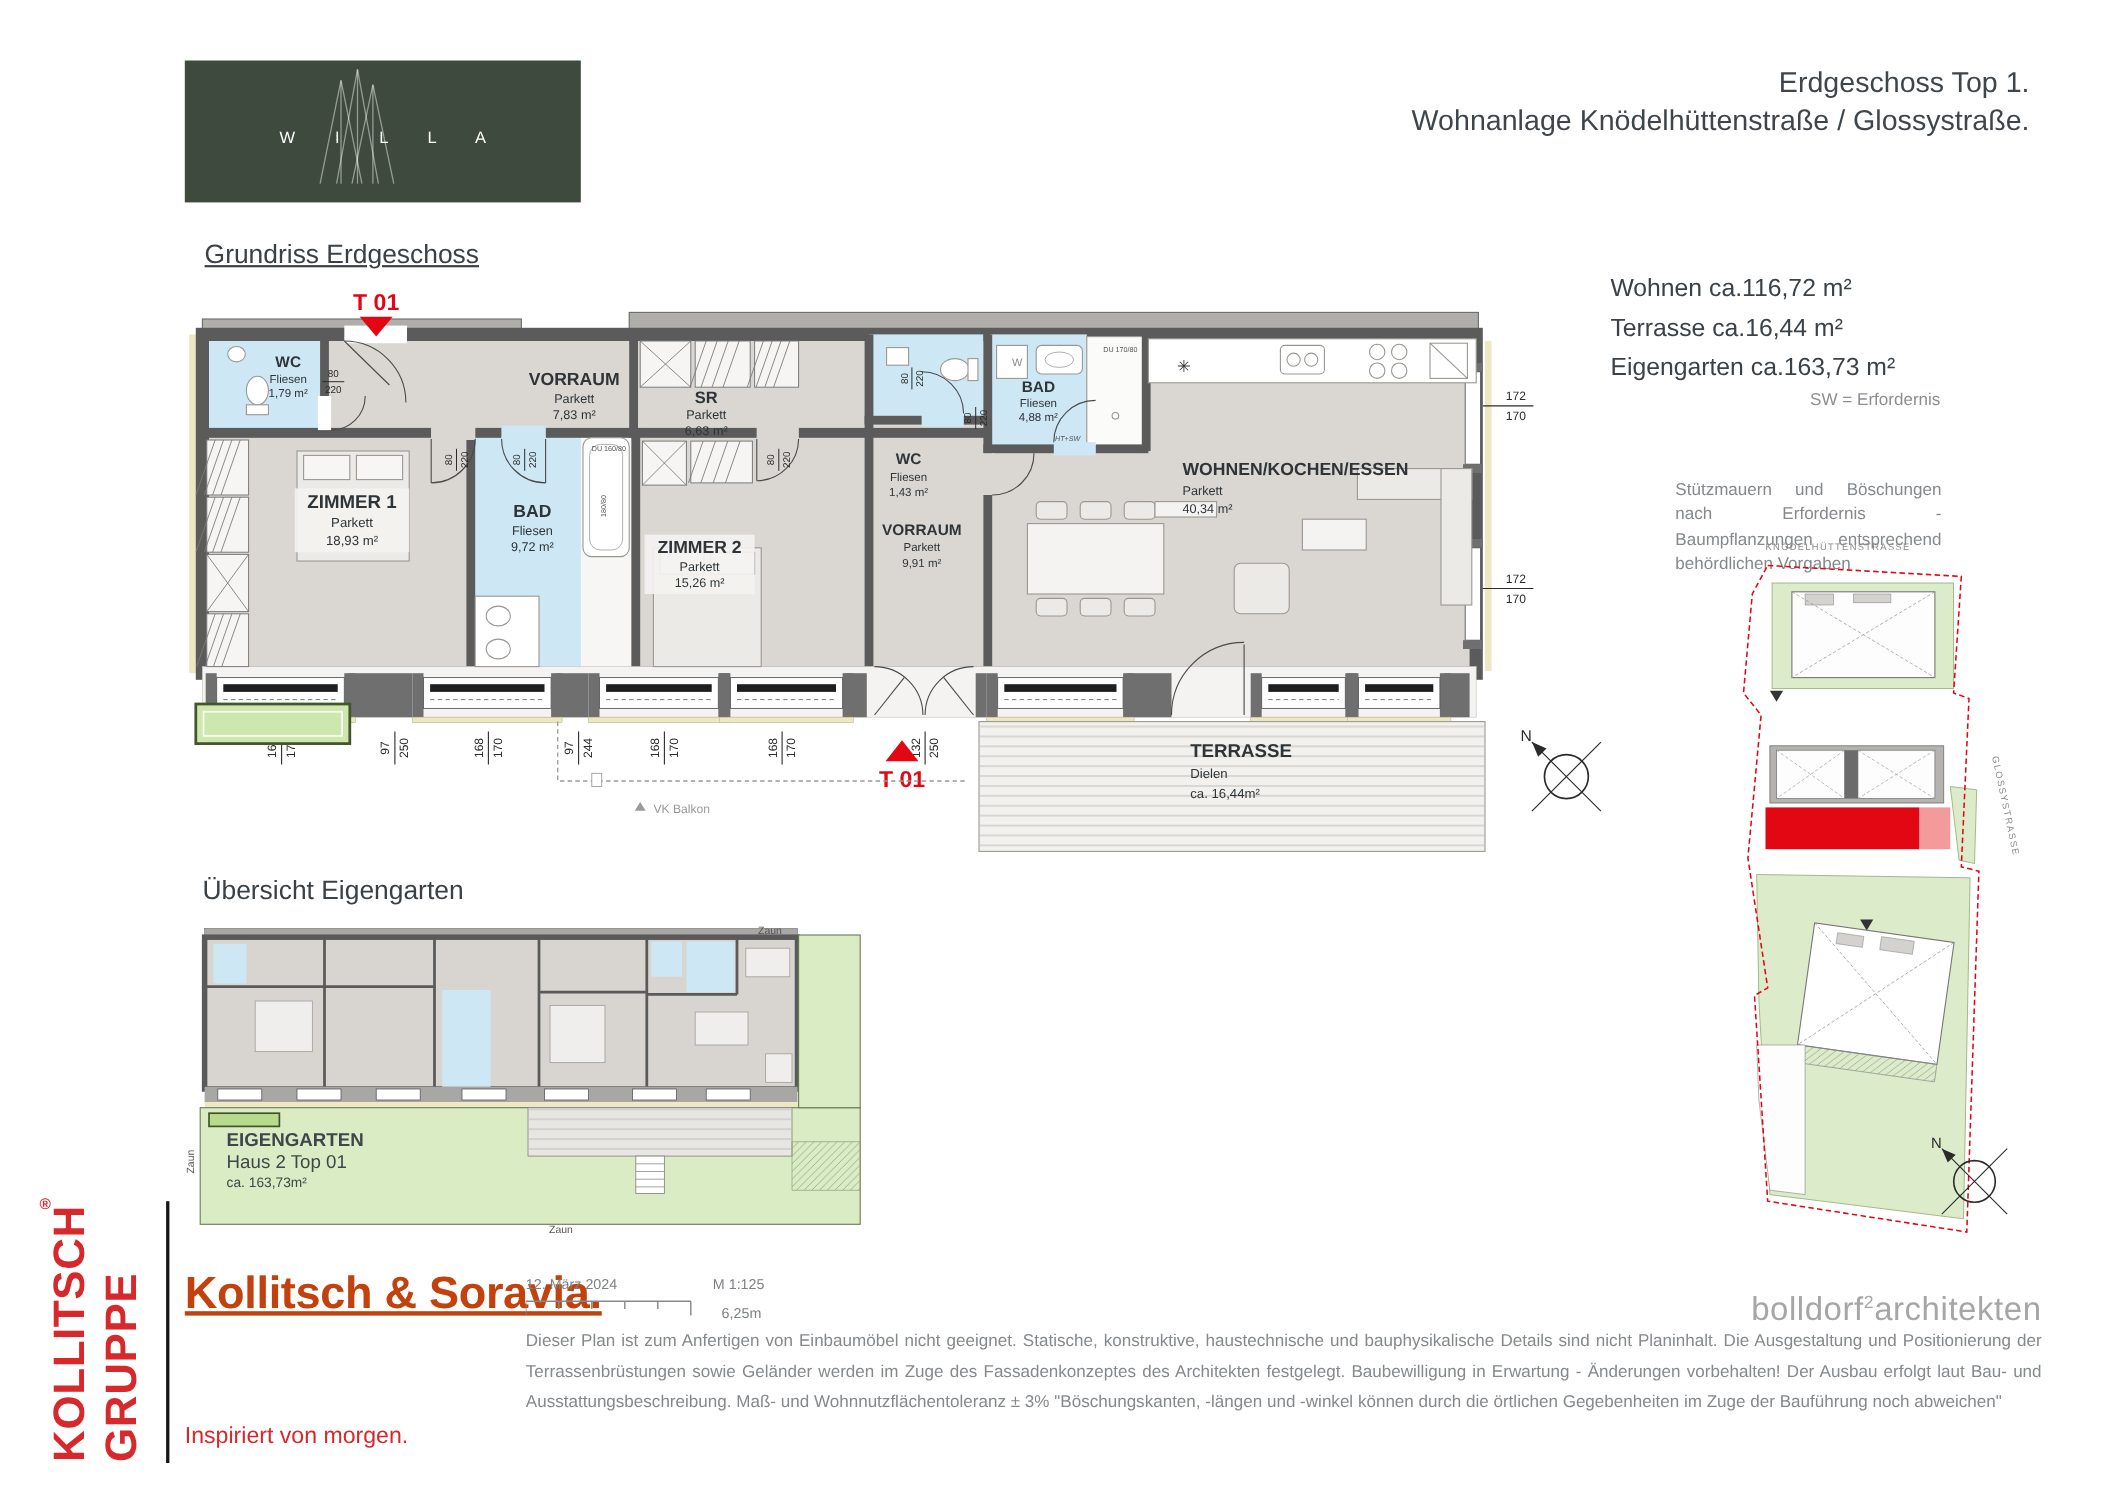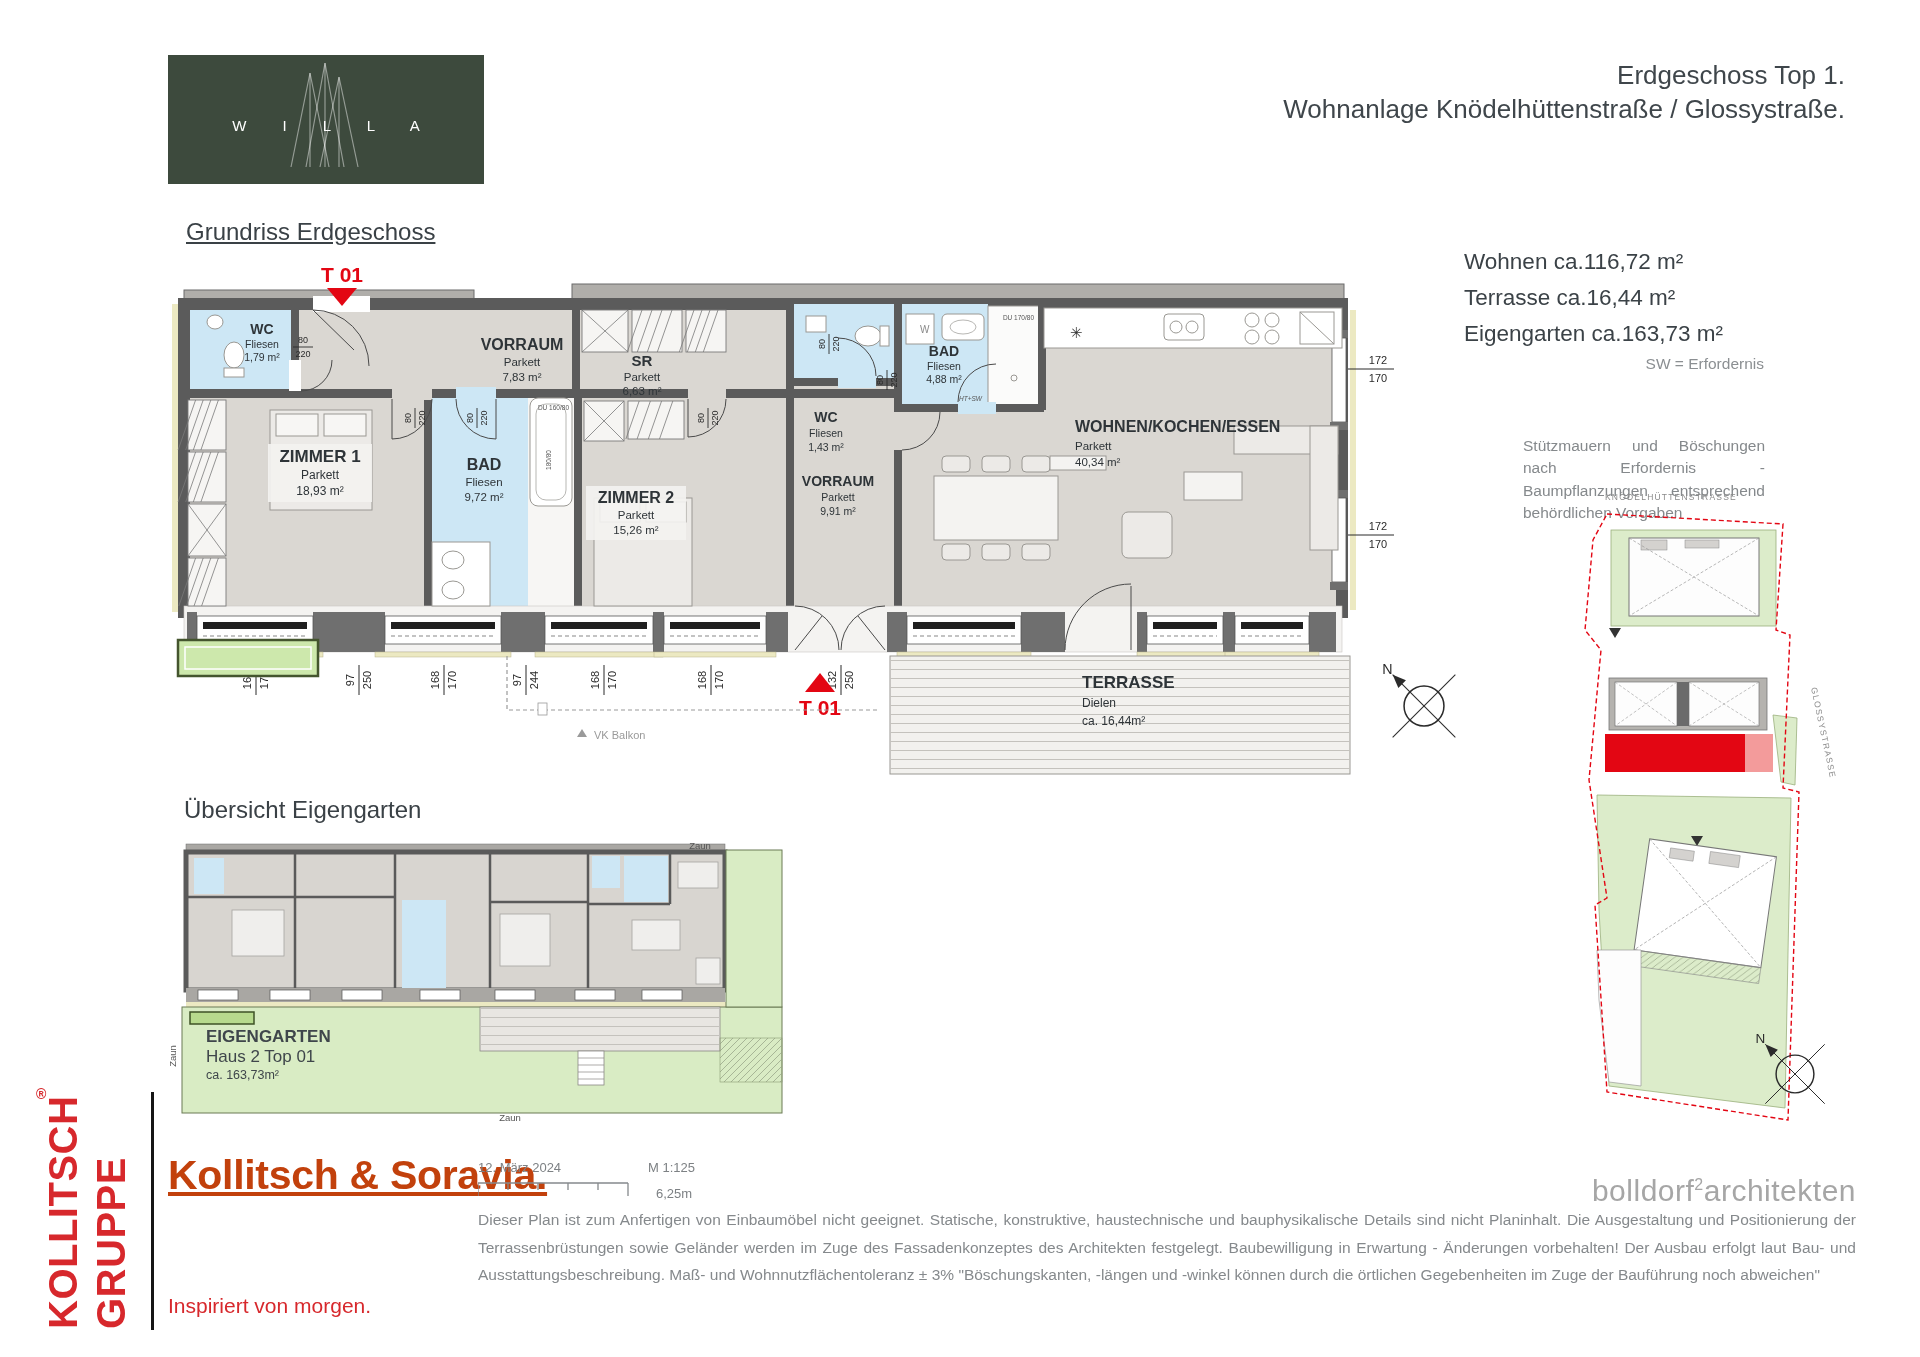--- a/index.html
+++ b/index.html
@@ -1,20 +1,20 @@
 <!DOCTYPE html>
 <html><head>
 <meta charset="utf-8">
 <style>
   html,body{margin:0;padding:0;background:#fff;}
   .page{position:relative;width:1920px;height:1357px;background:#fff;overflow:hidden;
         font-family:"Liberation Sans",sans-serif;color:#3f464b;}
   .abs{position:absolute;}
   
-  .logo-box{left:168px;top:55px;width:316px;height:129px;background:#3d4a3d;}
+  .logo-box{left:168px;top:55px;width:360px;height:129px;background:#3d4a3d;}
   .logo-letters{position:absolute;left:0;right:0;top:62px;text-align:center;color:#fff;
         font-size:15px;letter-spacing:16px;text-indent:16px;}
   
   .header{right:75px;top:58px;text-align:right;}
   .header h1{margin:0 0 6px 0;font-size:36px;font-weight:700;color:#474f54;letter-spacing:.3px;}
   .header .h-sub{font-size:26px;line-height:34px;color:#3f464b;}
   .section-title{font-size:24px;color:#3a4146;}
   
   .areas{right:156px;top:244px;width:300px;font-size:22.5px;color:#3b4247;}
   .area-row{display:flex;justify-content:flex-start;line-height:36px;}

